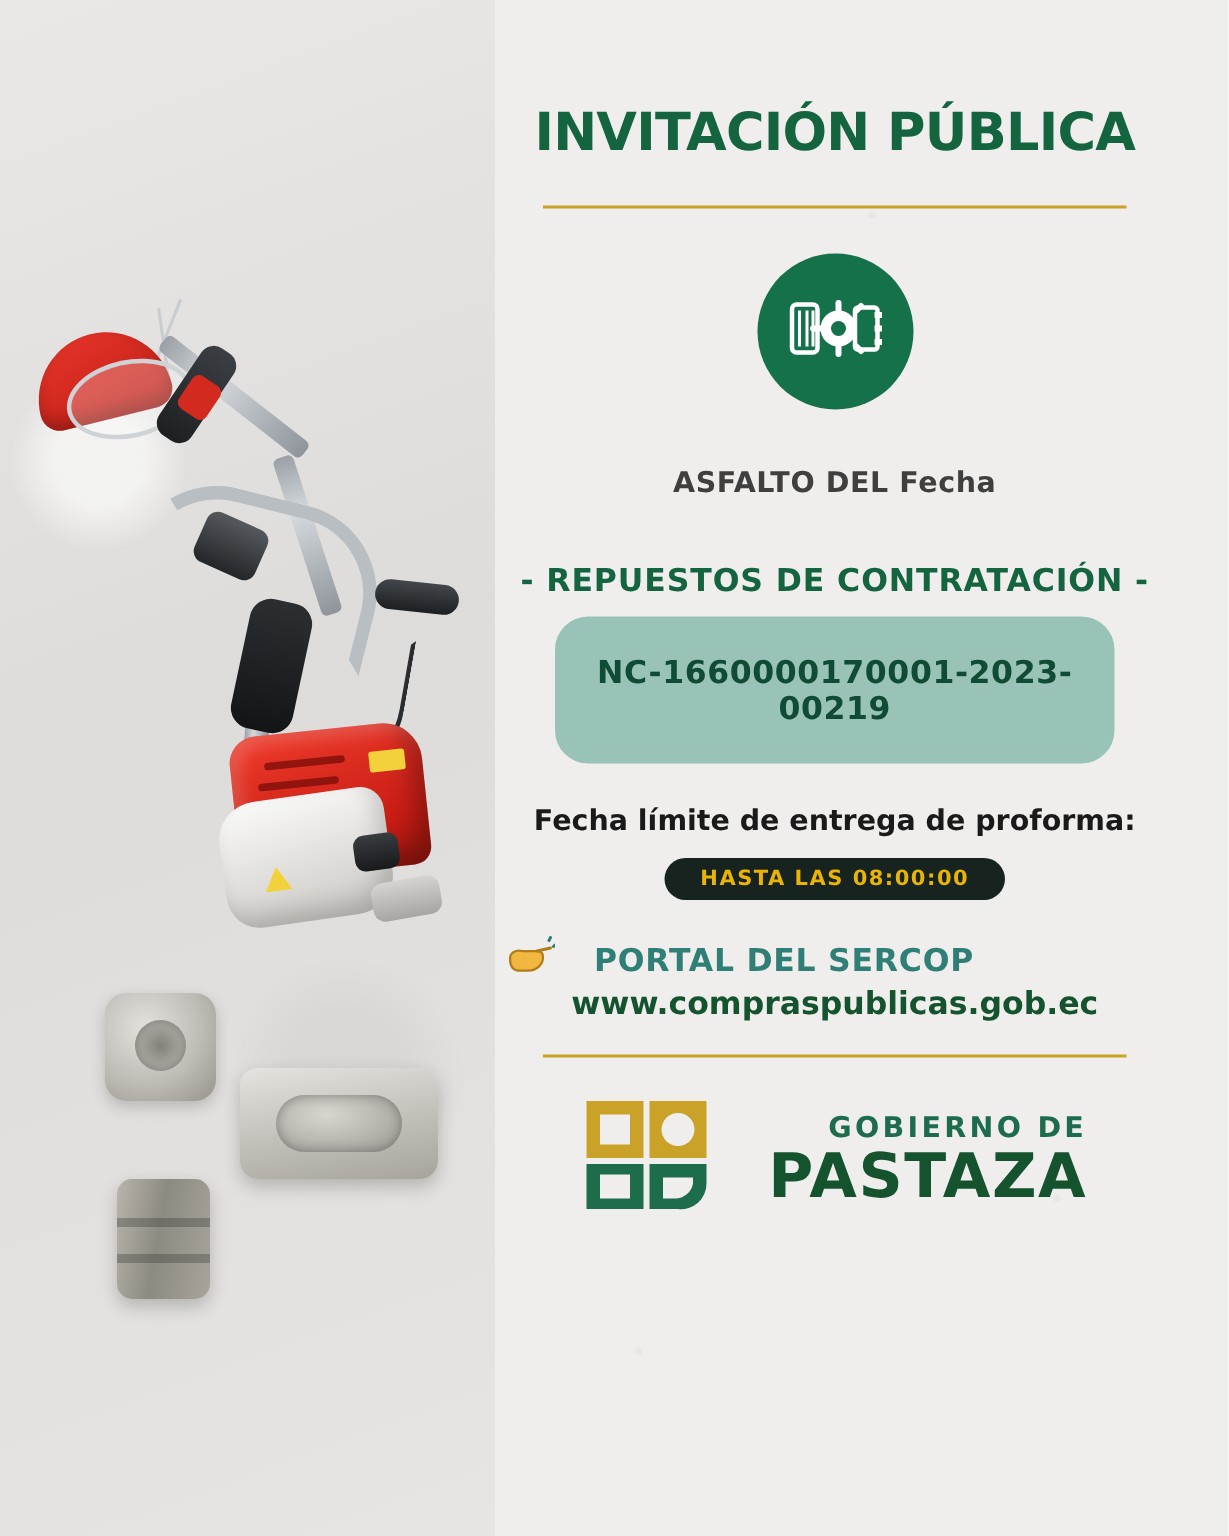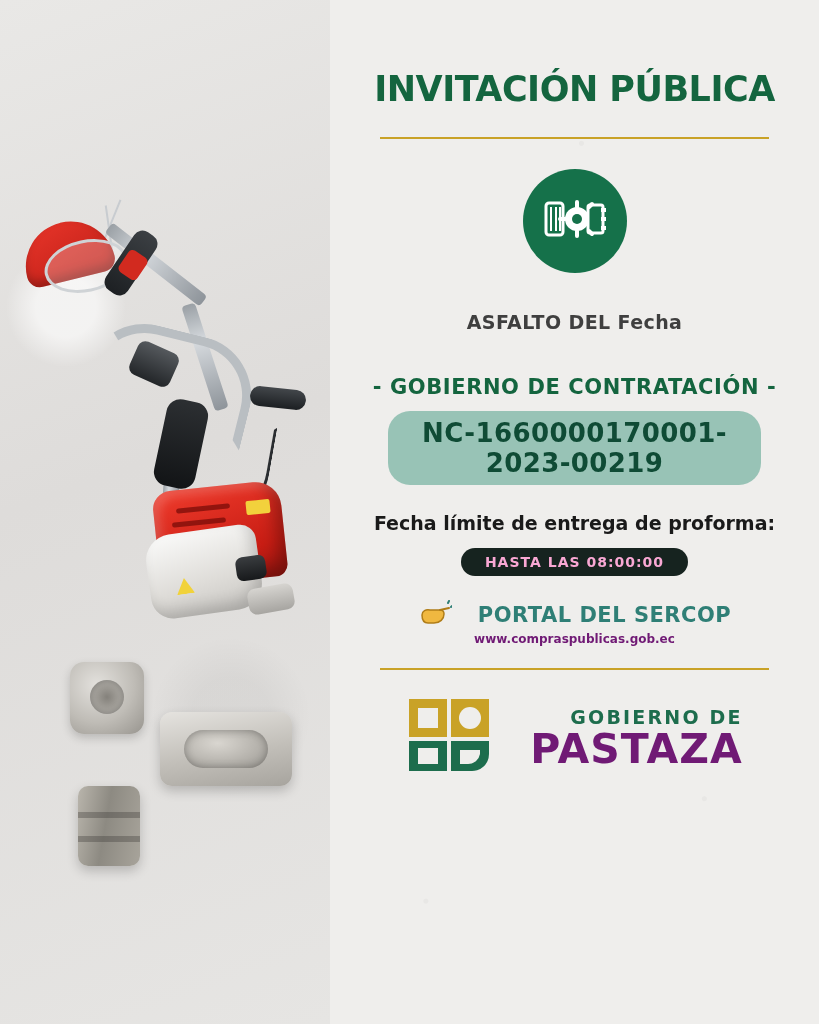--- a/index.html
+++ b/index.html
@@ -266,21 +266,21 @@
     content: "";
     position: absolute;
     left: 0; top: 50px;
     width: 62px; height: 6px;
     background: rgba(60,58,54,0.35);
   }
 
   
   .right-panel {
     position: absolute;
-    left: 330px; top: 0;
+    left: 312px; top: 0;
     width: 489px; height: 1024px;
     padding: 0;
   }
   .content {
     position: absolute;
     left: 24px;
     width: 441px;
     top: 0;
     text-align: center;
   }
@@ -344,22 +344,22 @@
     font-weight: bold;
     letter-spacing: 0.6px;
     font-family: "DejaVu Sans", sans-serif;
   }
 
   .code-pill {
     margin: 12px 34px 0 34px;
     background: #98c3b6;
     color: #0f4b35;
     border-radius: 22px;
-    padding: 7px 6px;
-    font-size: 26px;
+    padding: 25px 6px;
+    font-size: 21px;
     font-weight: bold;
     letter-spacing: 0.4px;
     font-family: "DejaVu Sans", sans-serif;
   }
 
   .deadline {
     margin-top: 26px;
     color: #1a1a1a;
     font-size: 19px;
     font-weight: bold;
@@ -367,47 +367,46 @@
     font-family: "DejaVu Sans", sans-serif;
   }
 
   .hour-pill-wrap {
     margin-top: 12px;
     display: flex;
     justify-content: center;
   }
   .hour-pill {
     background: #16231f;
-    color: #f9a8d4;
+    color: #eab308;
     border-radius: 14px;
     padding: 6px 24px;
     font-size: 14px;
     font-weight: bold;
     letter-spacing: 1px;
     font-family: "DejaVu Sans", sans-serif;
   }
 
   .portal-row {
     margin-top: 24px;
     display: flex;
     align-items: center;
-    justify-content: center;
     gap: 26px;
   }
   .portal-text {
     color: #2f7f76;
     font-size: 21px;
     font-weight: bold;
     letter-spacing: 0.5px;
     font-family: "DejaVu Sans", sans-serif;
   }
   .portal-url {
     margin-top: 2px;
-    color: #701a75;
-    font-size: 12px;
+    color: #14532d;
+    font-size: 21px;
     font-weight: bold;
     font-family: "DejaVu Sans", sans-serif;
   }
 
   .rule2 {
     height: 2px;
     background: #c9a227;
     margin: 22px 26px 0 26px;
   }
 
@@ -421,21 +420,21 @@
   .logo-mark { width: 86px; height: 86px; }
   .logo-words { text-align: right; line-height: 1; margin-left: 24px; }
   .logo-gob {
     color: #1d6d4d;
     font-size: 19px;
     font-weight: bold;
     letter-spacing: 2.2px;
     font-family: "DejaVu Sans", sans-serif;
   }
   .logo-pastaza {
-    color: #701a75;
+    color: #14532d;
     font-size: 41px;
     font-weight: bold;
     letter-spacing: 1px;
     margin-top: 2px;
     font-family: "DejaVu Sans", sans-serif;
   }
   .logo-slogan {
     color: #8a8c86;
     font-size: 16px;
     font-style: italic;
@@ -518,21 +517,21 @@
           </svg>
         </div>
       </div>
 
 
       <div class="subtitle">
         <br>
         <span>ASFALTO DEL Fecha</span>
       </div>
 
-      <div class="need-label">- GOBIERNO DE CONTRATACIÓN -</div>
+      <div class="need-label">- REPUESTOS DE CONTRATACIÓN -</div>
 
       <div class="code-pill">NC-1660000170001-2023-00219</div>
 
       <div class="deadline">
         <span>Fecha límite de entrega de proforma:</span><br>
       </div>
 
       <div class="hour-pill-wrap">
         <div class="hour-pill">HASTA LAS 08:00:00</div>
       </div>

